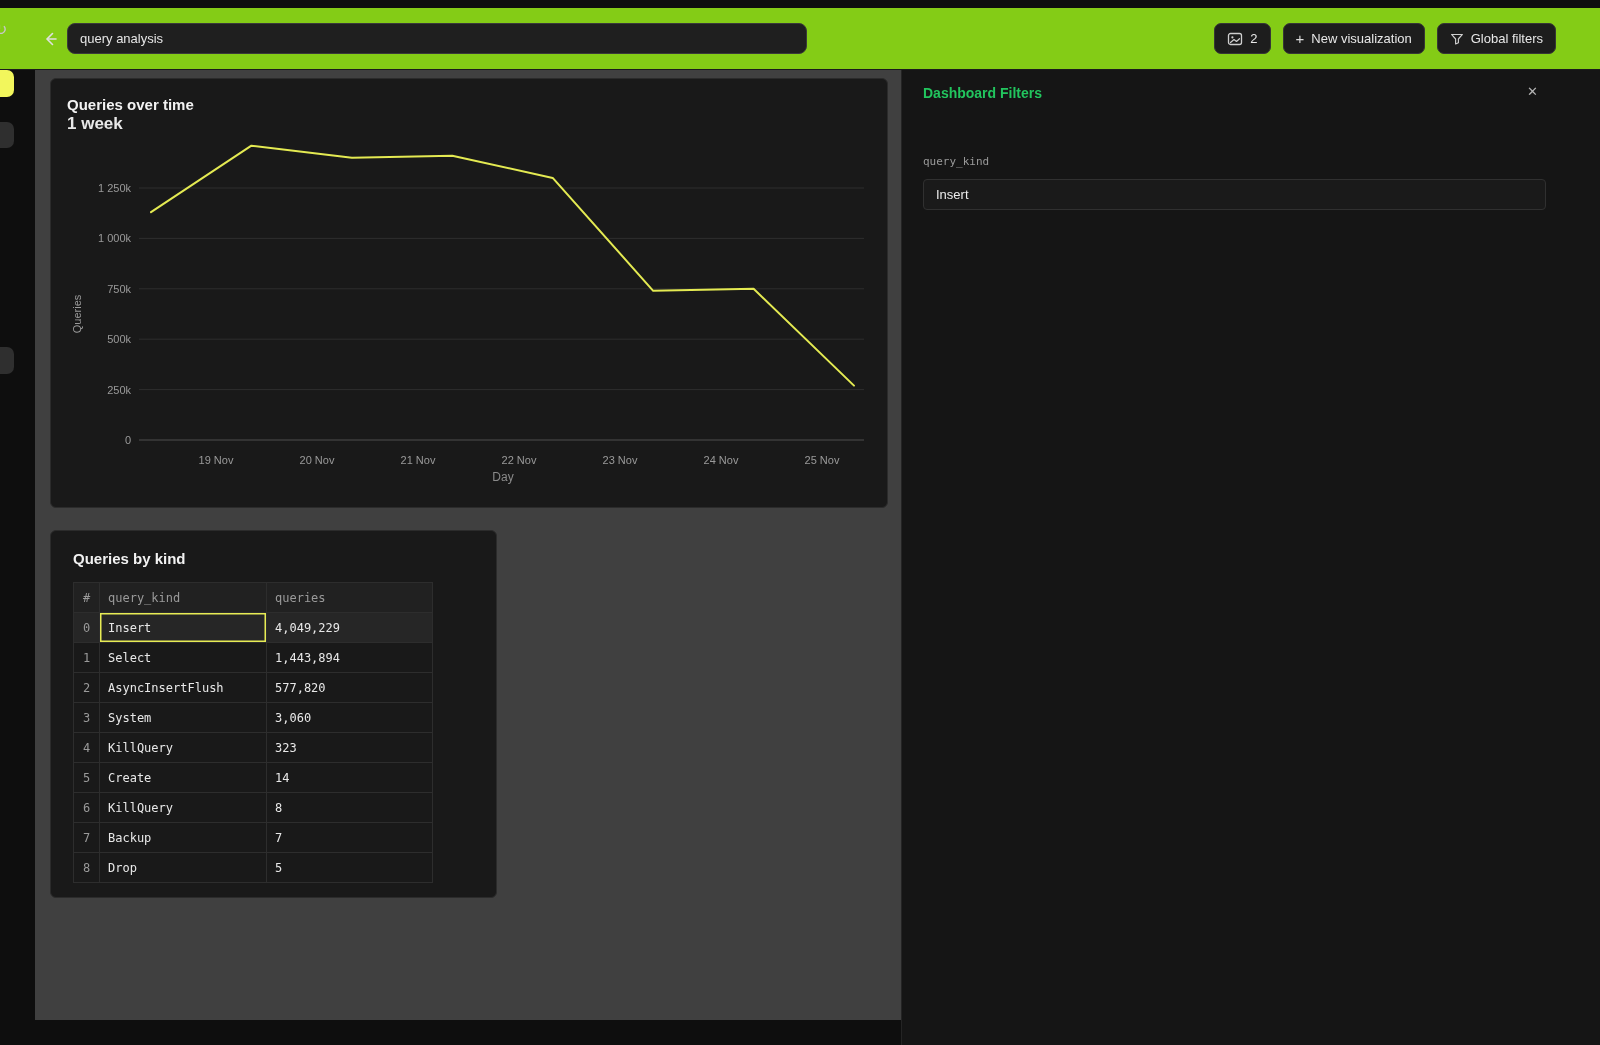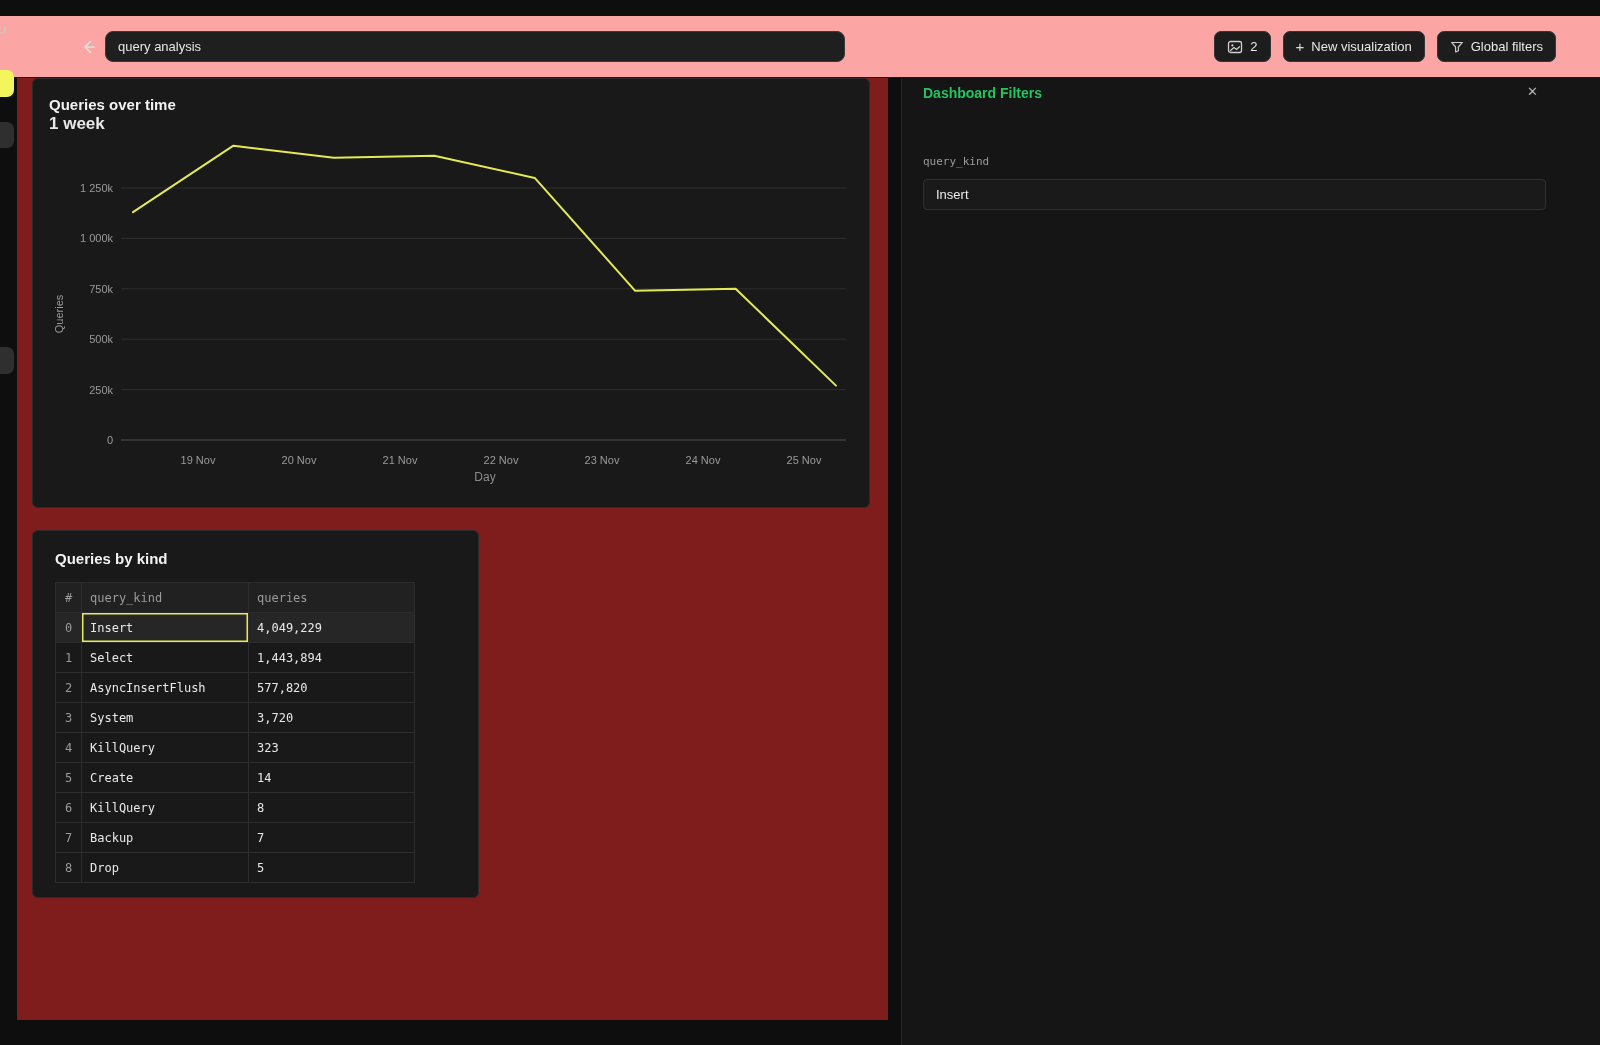--- a/index.html
+++ b/index.html
@@ -8,23 +8,23 @@
     background: #0e0e0e;
     font-family: "Liberation Sans", sans-serif;
     color: #ececec;
     overflow: hidden;
     position: relative;
   }
   button { font-family: "Liberation Sans", sans-serif; }
 
   
   .topbar {
-    position: absolute; top: 16px; left: 0; width: 1600px; height: 62px;
-    background: #fca5a5; border-bottom: 1px solid #1c1c1c;
-    display: flex; align-items: center; z-index: 2; padding-left: 38px;
+    position: absolute; top: 8px; left: 0; width: 1600px; height: 62px;
+    background: #84cc16; border-bottom: 1px solid #1c1c1c;
+    display: flex; align-items: center; z-index: 2;
   }
   .back-btn {
     margin-left: 38px; width: 24px; height: 24px;
     background: none; border: none; color: #e0e0e0; cursor: pointer;
     display: flex; align-items: center; justify-content: center;
   }
   .title-input {
     margin-left: 5px; width: 740px; height: 31px;
     background: #1f1f1f; border: 1px solid #3a3a3a; border-radius: 8px;
     color: #e6e6e6; font-size: 13px; padding: 0 12px;
@@ -41,21 +41,21 @@
 
   
   .left-rail { position: absolute; left: 0; top: 0; width: 30px; height: 1045px; overflow: hidden; z-index: 5; }
   .rail-refresh { position: absolute; left: -6px; top: 20px; font-size: 16px; color: #c8c8c8; cursor: pointer; }
   .rail-pill { position: absolute; left: -10px; width: 24px; border-radius: 7px; cursor: pointer; }
   .rail-pill.active { top: 70px; height: 27px; background: #f2f65c; }
   .rail-pill.p1 { top: 122px; height: 26px; background: #2f2f2f; }
   .rail-pill.p2 { top: 347px; height: 27px; background: #2f2f2f; }
 
   
-  .canvas { position: absolute; left: 17px; top: 62px; width: 871px; height: 958px; background: #7f1d1d; }
+  .canvas { position: absolute; left: 35px; top: 62px; width: 871px; height: 958px; background: #404040; }
   .card { position: absolute; background: #191919; border: 1px solid #2b2b2b; border-radius: 6px; }
   .chart-card { left: 15px; top: 16px; width: 838px; height: 430px; padding: 16px; }
   .card-title { font-size: 15px; font-weight: 700; color: #f2f2f2; line-height: 20px; }
   .card-subtitle { font-size: 17px; font-weight: 700; color: #e8e8e8; line-height: 18px; }
   #chart { width: 805px; height: 360px; }
   #chart svg text.tick { fill: #9a9a9a; font-family: "Liberation Sans", sans-serif; font-size: 11px; }
   #chart svg text.axis-label { fill: #8a8a8a; font-family: "Liberation Sans", sans-serif; font-size: 12px; }
 
   .table-card { left: 15px; top: 468px; width: 447px; height: 368px; padding: 18px 22px; }
   .qtable { margin-top: 13px; border-collapse: collapse; font-family: "DejaVu Sans Mono", monospace; font-size: 12px; color: #e8e8e8; }
@@ -173,21 +173,21 @@
     <td class="col-q">1,443,894</td>
   </tr>
             <tr>
     <td class="col-idx">2</td>
     <td class="col-kind">AsyncInsertFlush</td>
     <td class="col-q">577,820</td>
   </tr>
             <tr>
     <td class="col-idx">3</td>
     <td class="col-kind">System</td>
-    <td class="col-q">3,720</td>
+    <td class="col-q">3,060</td>
   </tr>
             <tr>
     <td class="col-idx">4</td>
     <td class="col-kind">KillQuery</td>
     <td class="col-q">323</td>
   </tr>
             <tr>
     <td class="col-idx">5</td>
     <td class="col-kind">Create</td>
     <td class="col-q">14</td>

